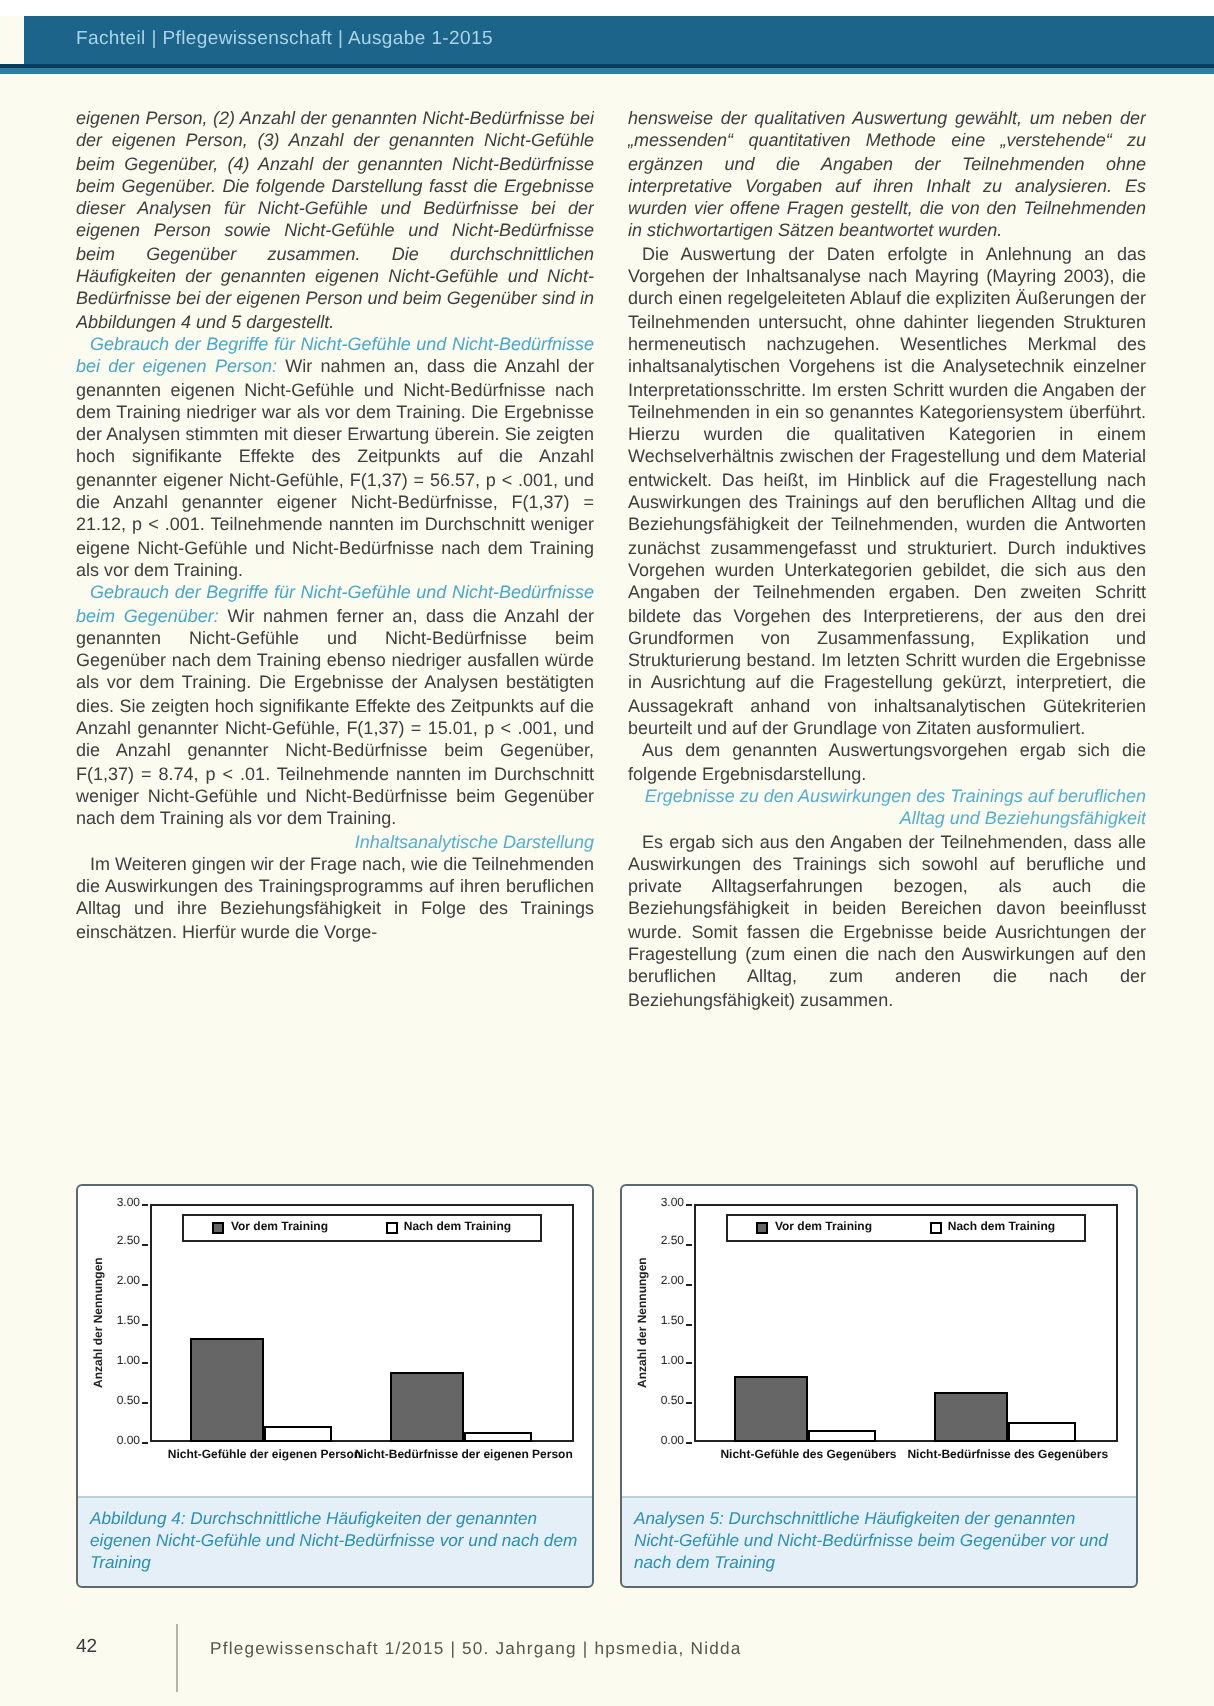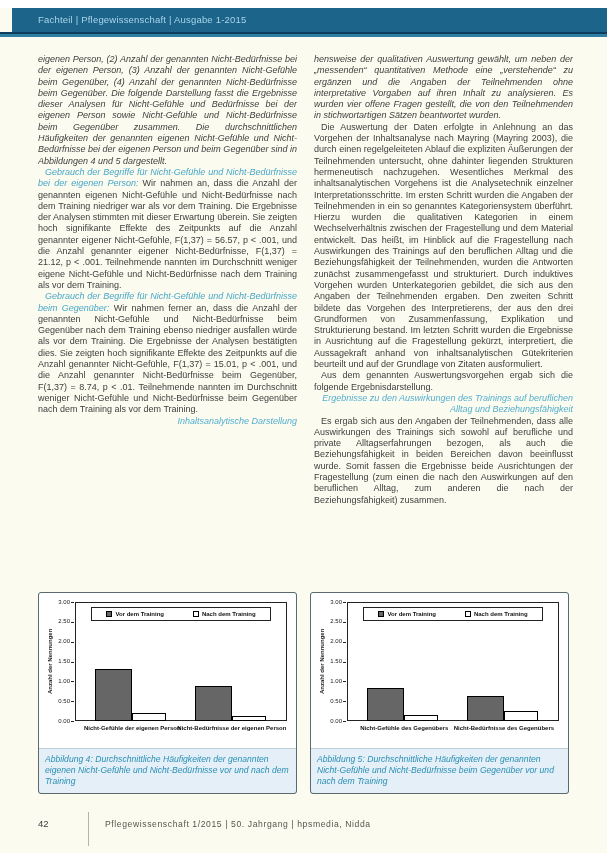--- a/index.html
+++ b/index.html
@@ -78,20 +78,21 @@
     <span>Fachteil | Pflegewissenschaft | Ausgabe 1-2015</span>
   </div>
   <div class="header-line-dark"></div>
   <div class="header-line-light"></div>
 
   <div class="col col-left">
     <p class="para first"><span>eigenen Person, (2) Anzahl der genannten Nicht-Bedürfnisse bei der eigenen Person, (3) Anzahl der genannten Nicht-Gefühle beim Gegenüber, (4) Anzahl der genannten Nicht-Bedürfnisse beim Gegenüber. Die folgende Darstellung fasst die Ergebnisse dieser Analysen für Nicht-Gefühle und Bedürfnisse bei der eigenen Person sowie Nicht-Gefühle und Nicht-Bedürfnisse beim Gegenüber zusammen. Die durchschnittlichen Häufigkeiten der genannten eigenen Nicht-Gefühle und Nicht-Bedürfnisse bei der eigenen Person und beim Gegenüber sind in Abbildungen 4 und 5 dargestellt.</span></p>
     <p class="para"><span class="lead">Gebrauch der Begriffe für Nicht-Gefühle und Nicht-Bedürfnisse bei der eigenen Person:</span> <span>Wir nahmen an, dass die Anzahl der genannten eigenen Nicht-Gefühle und Nicht-Bedürfnisse nach dem Training niedriger war als vor dem Training. Die Ergebnisse der Analysen stimmten mit dieser Erwartung überein. Sie zeigten hoch signifikante Effekte des Zeitpunkts auf die Anzahl genannter eigener Nicht-Gefühle, F(1,37) = 56.57, p &lt; .001, und die Anzahl genannter eigener Nicht-Bedürfnisse, F(1,37) = 21.12, p &lt; .001. Teilnehmende nannten im Durchschnitt weniger eigene Nicht-Gefühle und Nicht-Bedürfnisse nach dem Training als vor dem Training.</span></p>
     <p class="para"><span class="lead">Gebrauch der Begriffe für Nicht-Gefühle und Nicht-Bedürfnisse beim Gegenüber:</span> <span>Wir nahmen ferner an, dass die Anzahl der genannten Nicht-Gefühle und Nicht-Bedürfnisse beim Gegenüber nach dem Training ebenso niedriger ausfallen würde als vor dem Training. Die Ergebnisse der Analysen bestätigten dies. Sie zeigten hoch signifikante Effekte des Zeitpunkts auf die Anzahl genannter Nicht-Gefühle, F(1,37) = 15.01, p &lt; .001, und die Anzahl genannter Nicht-Bedürfnisse beim Gegenüber, F(1,37) = 8.74, p &lt; .01. Teilnehmende nannten im Durchschnitt weniger Nicht-Gefühle und Nicht-Bedürfnisse beim Gegenüber nach dem Training als vor dem Training.</span></p>
     <div class="subheading">Inhaltsanalytische Darstellung</div>
+    <p class="para"><span>Im Weiteren gingen wir der Frage nach, wie die Teilnehmenden die Auswirkungen des Trainingsprogramms auf ihren beruflichen Alltag und ihre Beziehungsfähigkeit in Folge des Trainings einschätzen. Hierfür wurde die Vorge-</span></p>
   </div>
 
   <div class="col col-right">
     <p class="para first"><span>hensweise der qualitativen Auswertung gewählt, um neben der „messenden“ quantitativen Methode eine „verstehende“ zu ergänzen und die Angaben der Teilnehmenden ohne interpretative Vorgaben auf ihren Inhalt zu analysieren. Es wurden vier offene Fragen gestellt, die von den Teilnehmenden in stichwortartigen Sätzen beantwortet wurden.</span></p>
     <p class="para"><span>Die Auswertung der Daten erfolgte in Anlehnung an das Vorgehen der Inhaltsanalyse nach Mayring (Mayring 2003), die durch einen regelgeleiteten Ablauf die expliziten Äußerungen der Teilnehmenden untersucht, ohne dahinter liegenden Strukturen hermeneutisch nachzugehen. Wesentliches Merkmal des inhaltsanalytischen Vorgehens ist die Analysetechnik einzelner Interpretationsschritte. Im ersten Schritt wurden die Angaben der Teilnehmenden in ein so genanntes Kategoriensystem überführt. Hierzu wurden die qualitativen Kategorien in einem Wechselverhältnis zwischen der Fragestellung und dem Material entwickelt. Das heißt, im Hinblick auf die Fragestellung nach Auswirkungen des Trainings auf den beruflichen Alltag und die Beziehungsfähigkeit der Teilnehmenden, wurden die Antworten zunächst zusammengefasst und strukturiert. Durch induktives Vorgehen wurden Unterkategorien gebildet, die sich aus den Angaben der Teilnehmenden ergaben. Den zweiten Schritt bildete das Vorgehen des Interpretierens, der aus den drei Grundformen von Zusammenfassung, Explikation und Strukturierung bestand. Im letzten Schritt wurden die Ergebnisse in Ausrichtung auf die Fragestellung gekürzt, interpretiert, die Aussagekraft anhand von inhaltsanalytischen Gütekriterien beurteilt und auf der Grundlage von Zitaten ausformuliert.</span></p>
     <p class="para"><span>Aus dem genannten Auswertungsvorgehen ergab sich die folgende Ergebnisdarstellung.</span></p>
     <div class="subheading">Ergebnisse zu den Auswirkungen des Trainings auf beruflichen Alltag und Beziehungsfähigkeit</div>
     <p class="para"><span>Es ergab sich aus den Angaben der Teilnehmenden, dass alle Auswirkungen des Trainings sich sowohl auf berufliche und private Alltagserfahrungen bezogen, als auch die Beziehungsfähigkeit in beiden Bereichen davon beeinflusst wurde. Somit fassen die Ergebnisse beide Ausrichtungen der Fragestellung (zum einen die nach den Auswirkungen auf den beruflichen Alltag, zum anderen die nach der Beziehungsfähigkeit) zusammen.</span></p>
   </div>
 
@@ -161,20 +162,20 @@
             <span>Nach dem Training</span>
           </span>
         </div>
         <div class="bar" style="left: 56.24px; top: 95.4733px; width: 37px; height: 32.5267px; background: rgb(102, 102, 102);"></div>
         <div class="bar" style="left: 93.24px; top: 122.05px; width: 34px; height: 5.95px; background: rgb(255, 255, 255);"></div>
         <div class="xcat" style="left: 93.24px; top: 132px;">Nicht-Gefühle des Gegenübers</div>
         <div class="bar" style="left: 155.88px; top: 103.407px; width: 37px; height: 24.5933px; background: rgb(102, 102, 102);"></div>
         <div class="bar" style="left: 192.88px; top: 118.083px; width: 34px; height: 9.91667px; background: rgb(255, 255, 255);"></div>
         <div class="xcat" style="left: 192.88px; top: 132px;">Nicht-Bedürfnisse des Gegenübers</div>
       </div>
-    <figcaption class="figcaption">Abbildung 5: Durchschnittliche Häufigkeiten der genannten Nicht-Gefühle und Nicht-Bedürfnisse beim Gegenüber vor und nach dem Training</figcaption>
+    <figcaption class="figcaption">Analysen 5: Durchschnittliche Häufigkeiten der genannten Nicht-Gefühle und Nicht-Bedürfnisse beim Gegenüber vor und nach dem Training</figcaption>
   </figure>
 
   <div class="footer-pagenum">42</div>
   <div class="footer-divider"></div>
   <div class="footer-text">Pflegewissenschaft 1/2015 | 50. Jahrgang | hpsmedia, Nidda</div>
 
 </div>
 
 </body></html>

